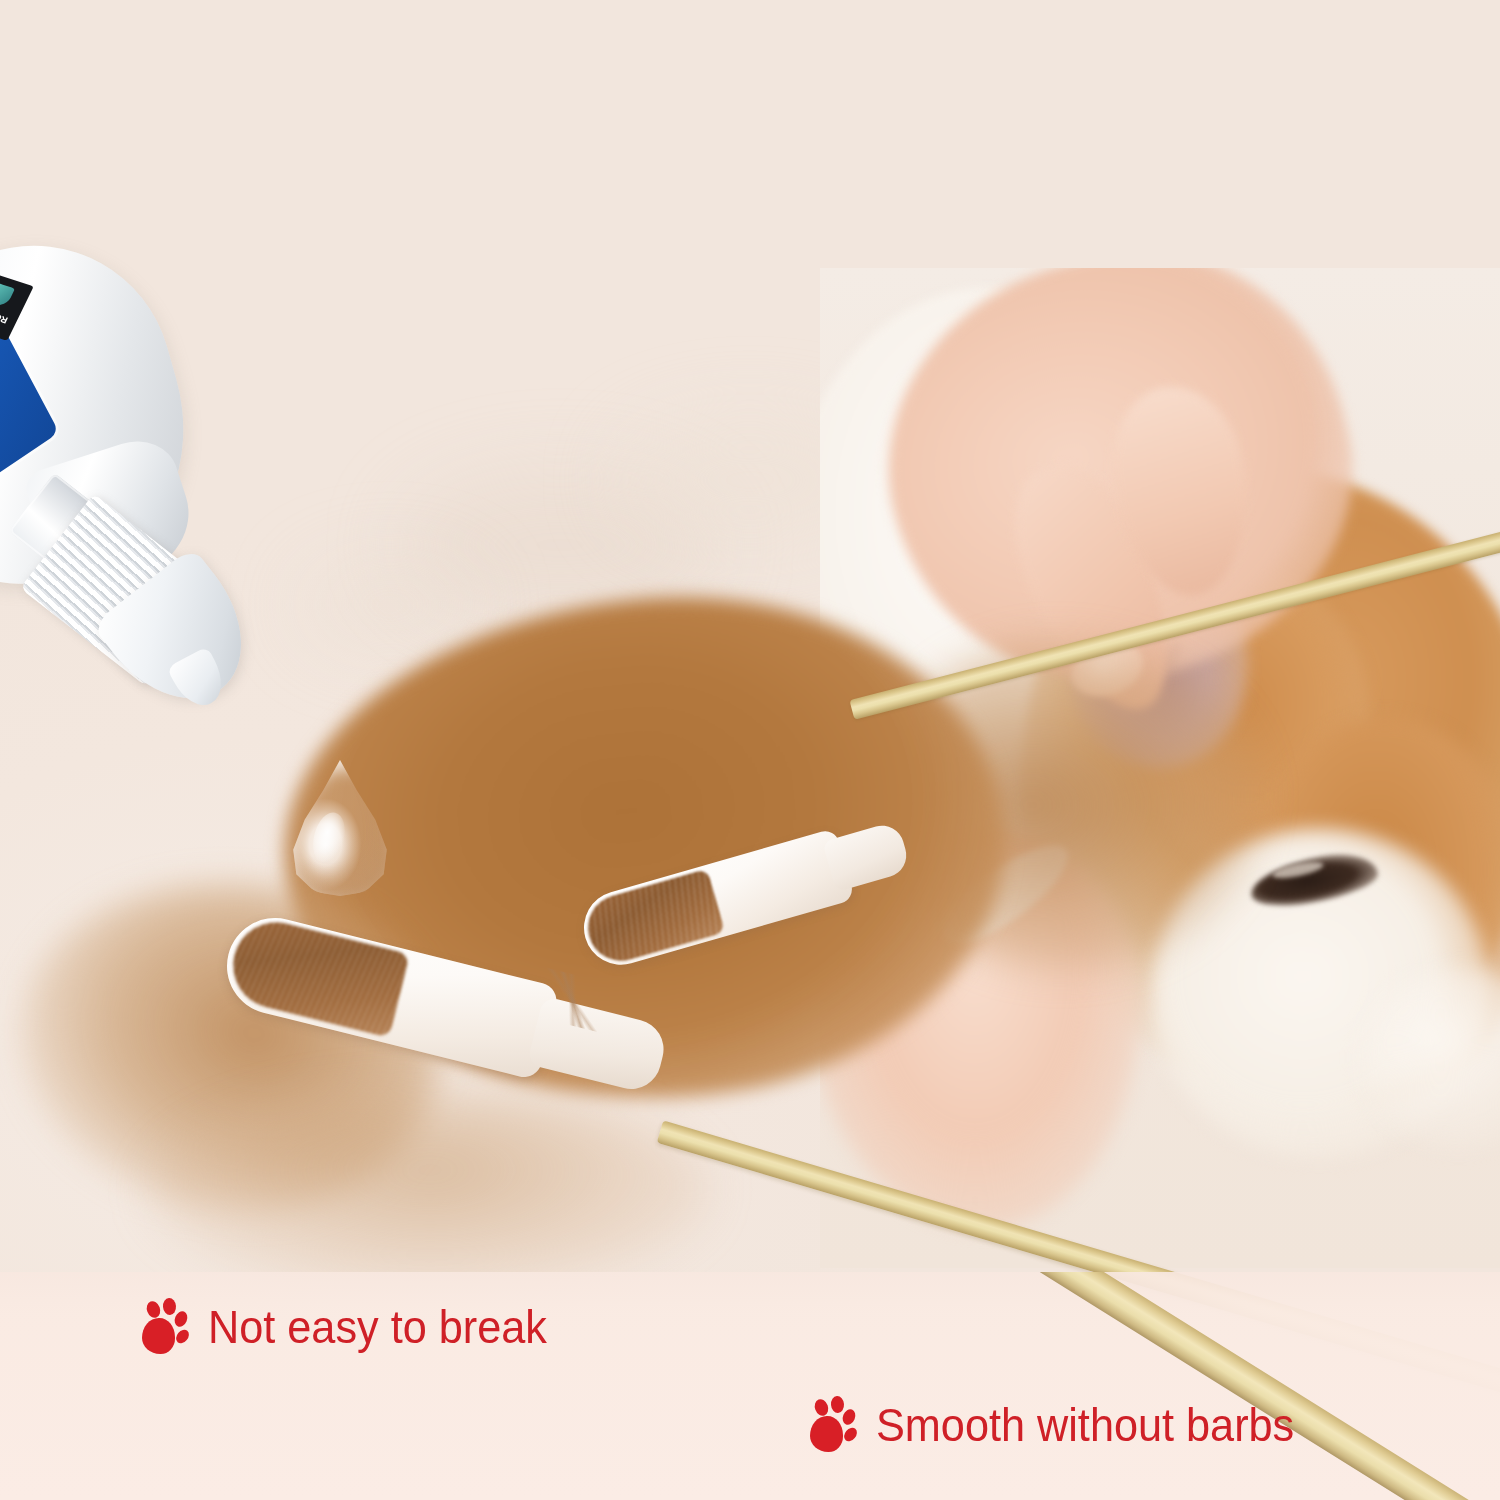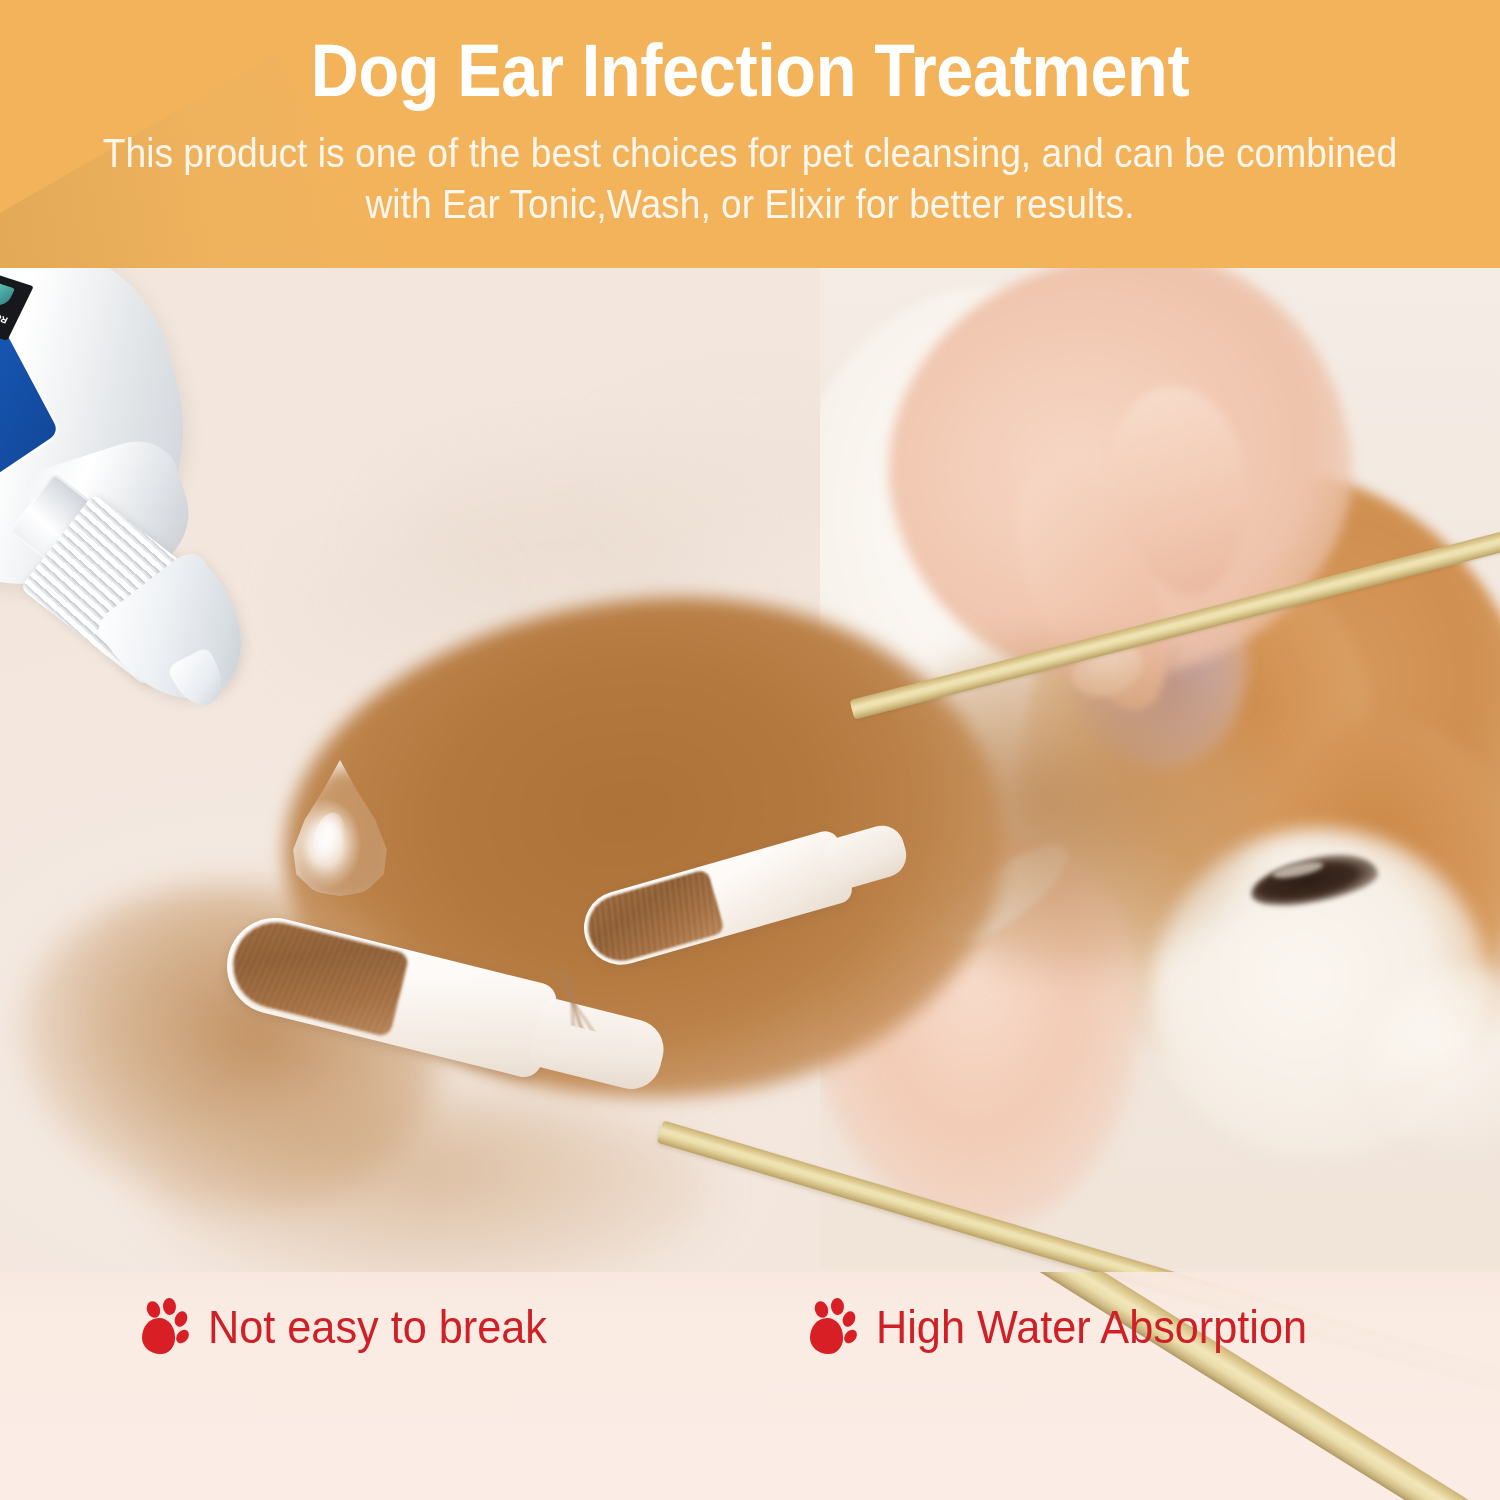--- a/index.html
+++ b/index.html
@@ -583,50 +583,45 @@
     <div class="bottle-collar"></div>
     <div class="bottle-cap"></div>
     <div class="bottle-nozzle"></div>
     <div class="bottle-tip"></div>
   </div>
 
   <div class="droplet"></div>
   <div class="droplet-rim"></div>
   <div class="droplet-hi"></div>
 
-  <div class="header">
-    <div class="header-wedge"></div>
-    <div class="header-title">Dog Ear Infection Treatment</div>
-    <div class="header-sub">This product is one of the best choices for pet cleansing, and can be combined with Ear Tonic,Wash, or Elixir for better results.</div>
-  </div>
 
   <div class="features">
     <div class="features-stick"></div>
     <div class="features-grid">
 
       <div class="feature feature-0">
         <div class="paw">
           <div class="toe toe-1"></div>
             <div class="toe toe-2"></div>
           <div class="toe toe-3"></div>
             <div class="toe toe-4"></div>
           <div class="pad"></div>
         </div>
         <div class="feature-label">Not easy to break</div>
       </div>
 
-      <div class="feature feature-1">
+
+
+      <div class="feature feature-3">
         <div class="paw">
           <div class="toe toe-1"></div>
             <div class="toe toe-2"></div>
           <div class="toe toe-3"></div>
             <div class="toe toe-4"></div>
           <div class="pad"></div>
         </div>
-        <div class="feature-label">High Water Absorption</div>
+        <div class="feature-label">Smooth without barbs</div>
       </div>
-
-
 
     </div>
   </div>
 
 </div>
 
 </body></html>

